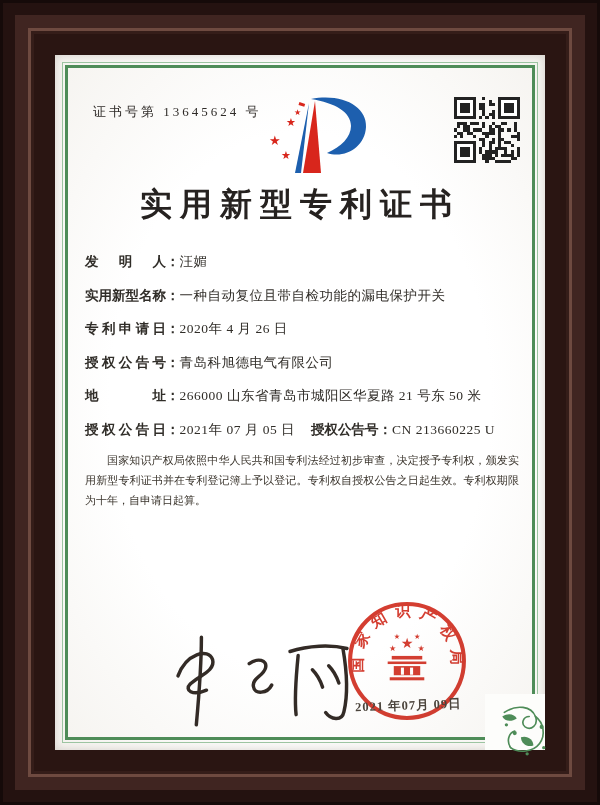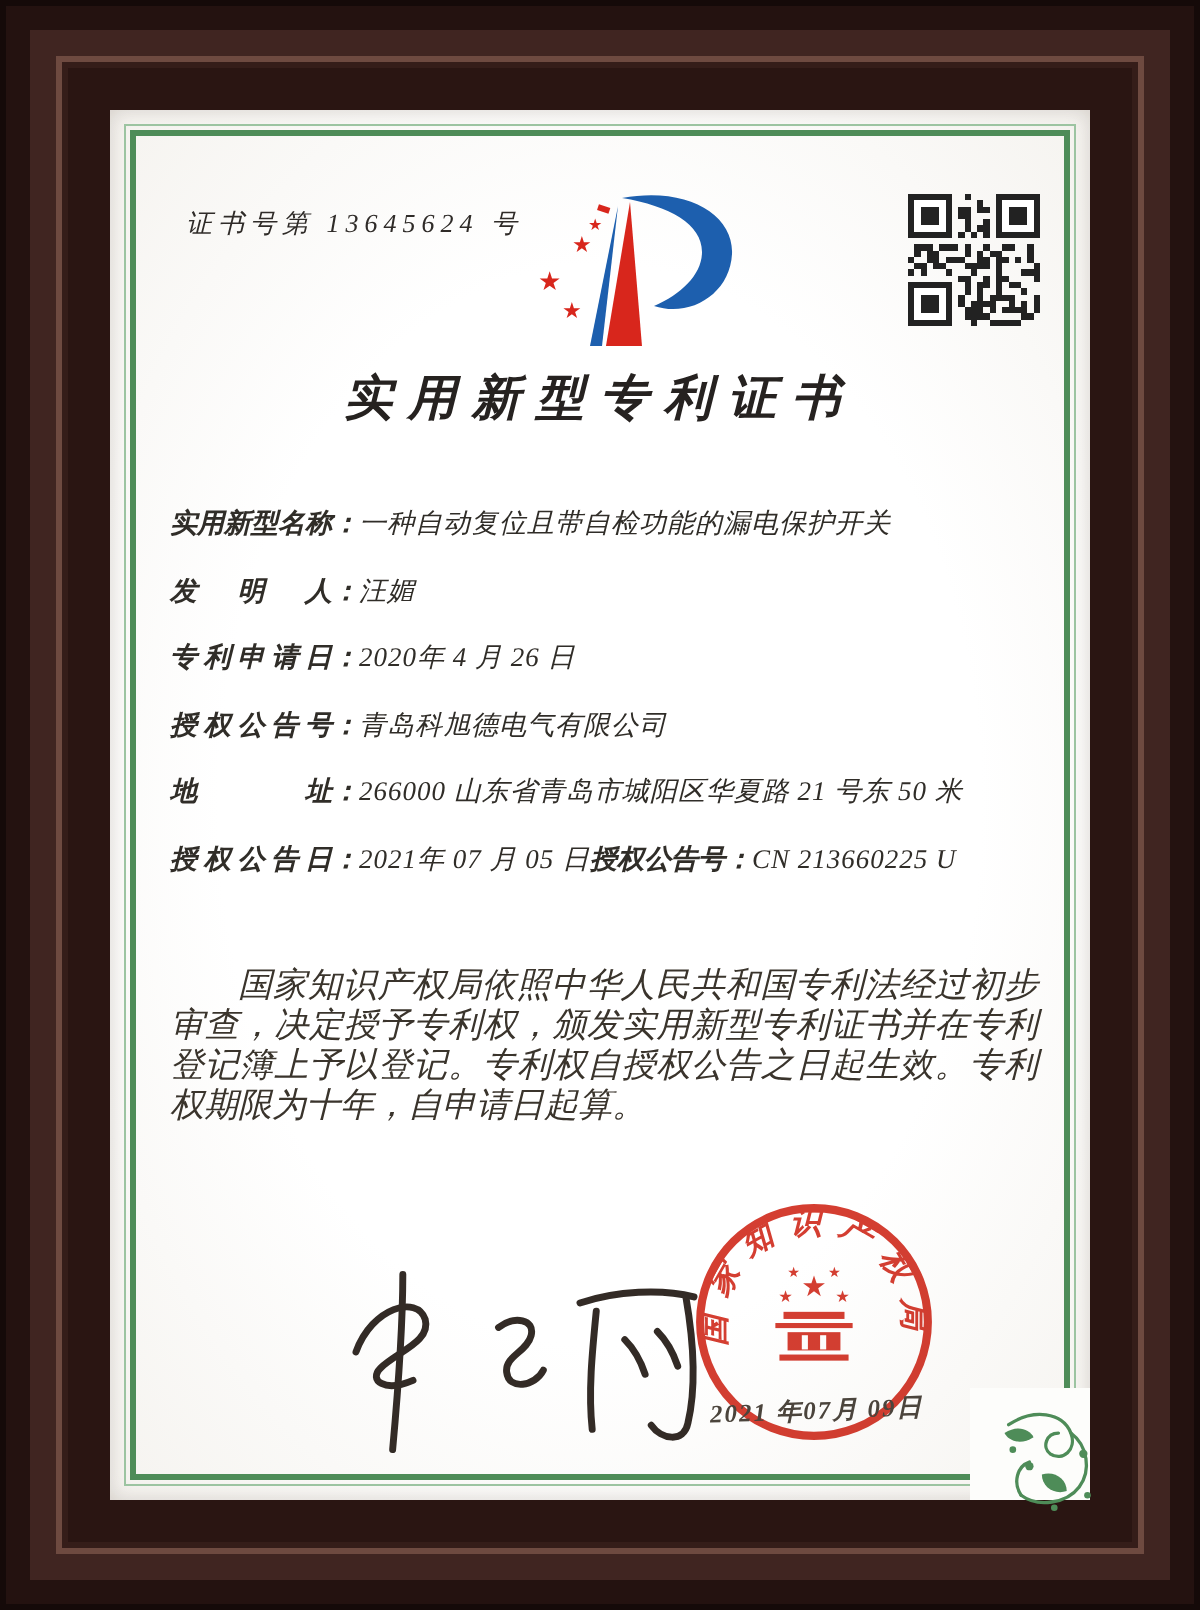--- a/index.html
+++ b/index.html
@@ -1,17 +1,17 @@
 <!DOCTYPE html>
 <html><head>
 <meta charset="utf-8">
 <style>
   html,body{margin:0;padding:0;background:#111;}
   .stage{position:relative;width:600px;height:805px;overflow:hidden;
-         font-family:"Liberation Serif","DejaVu Serif",serif;font-style:italic;}
+         font-family:"Liberation Serif","DejaVu Serif",serif;}
   
   .frame{position:absolute;inset:0;background:#2a1512;
     box-shadow:
       inset 0 0 0 3px #150a09,
       inset 0 0 0 15px #241210,
       inset 0 0 0 28px #402521,
       inset 0 0 0 31px #6e4a40,
       inset 0 0 0 34px #351d19,
       inset 0 0 0 55px #2a1512;}
   
@@ -19,30 +19,30 @@
          box-shadow:inset 0 0 10px rgba(60,40,30,.18);}
   .green-border{position:absolute;inset:10px;border:3px solid #4e8c58;
                 outline:1px solid #9cc4a1;outline-offset:2px;pointer-events:none;}
   .corner-patch{position:absolute;right:0;bottom:0;width:60px;height:56px;background:#fdfdfb;}
   .corner-flourish{position:absolute;right:-5px;bottom:-8px;width:54px;height:56px;}
   
   .cert-no{position:absolute;left:38px;top:48px;font-size:13px;letter-spacing:3px;color:#2f2b28;}
   .logo{position:absolute;left:188px;top:38px;width:130px;height:86px;}
   .qr{position:absolute;left:399px;top:42px;width:66px;height:66px;}
   .title{position:absolute;left:0;right:0;top:128px;text-align:center;
-         font-size:24px;font-weight:bold;letter-spacing:8px;color:#262220;}
+         font-size:32px;font-weight:bold;letter-spacing:8px;color:#262220;}
   
   .fields{position:absolute;left:30px;right:26px;top:190px;font-size:13.5px;color:#302d28;}
   .frow{height:33.5px;line-height:33.5px;white-space:nowrap;}
   .flabel{display:inline-block;width:6em;text-align:justify;text-align-last:justify;font-weight:600;}
   .fcolon{font-weight:600;}
   .fvalue{letter-spacing:.5px;}
-  .pair2{}
-  
-  .paras{position:absolute;left:30px;right:26px;top:428px;font-size:17px;line-height:20px;
+  .pair2{margin-left:16px;}
+  
+  .paras{position:absolute;left:30px;right:26px;top:395px;font-size:11px;line-height:20px;
          color:#3a342c;text-align:justify;}
   .paras p{margin:0;text-indent:2em;}
   
   .director{position:absolute;left:38px;top:606px;font-size:14px;color:#2b2723;
             font-family:"Liberation Sans","DejaVu Sans",sans-serif;font-weight:600;line-height:25px;}
   .signature{position:absolute;left:100px;top:568px;width:215px;height:112px;}
   .seal{position:absolute;left:291px;top:545px;width:122px;height:122px;mix-blend-mode:multiply;opacity:.95;}
   .seal-date{position:absolute;left:300px;top:642px;width:130px;font-size:12.5px;font-weight:600;
              color:#4b443c;letter-spacing:1px;transform:rotate(-2deg);white-space:nowrap;}
 </style>
@@ -194,24 +194,24 @@
         <rect x="16" y="2" width="3" height="3" fill="#222"></rect>
         <rect x="0" y="14" width="7" height="7" fill="#222"></rect>
         <rect x="1" y="15" width="5" height="5" fill="#fff"></rect>
         <rect x="2" y="16" width="3" height="3" fill="#222"></rect>
       </svg>
 
     <div class="title">实用新型专利证书</div>
 
     <div class="fields">
       <div class="frow">
+        <span class="flabel">发明人</span><span class="fcolon">：</span><span class="fvalue">汪媚</span>
+      </div>
+      <div class="frow">
         <span class="flabel">实用新型名称</span><span class="fcolon">：</span><span class="fvalue">一种自动复位且带自检功能的漏电保护开关</span>
-      </div>
-      <div class="frow">
-        <span class="flabel">发明人</span><span class="fcolon">：</span><span class="fvalue">汪媚</span>
       </div>
       <div class="frow">
         <span class="flabel">专利申请日</span><span class="fcolon">：</span><span class="fvalue">2020年 4 月 26 日</span>
       </div>
       <div class="frow">
         <span class="flabel">授权公告号</span><span class="fcolon">：</span><span class="fvalue">青岛科旭德电气有限公司</span>
       </div>
       <div class="frow">
         <span class="flabel">地址</span><span class="fcolon">：</span><span class="fvalue">266000 山东省青岛市城阳区华夏路 21 号东 50 米</span>
       </div>

